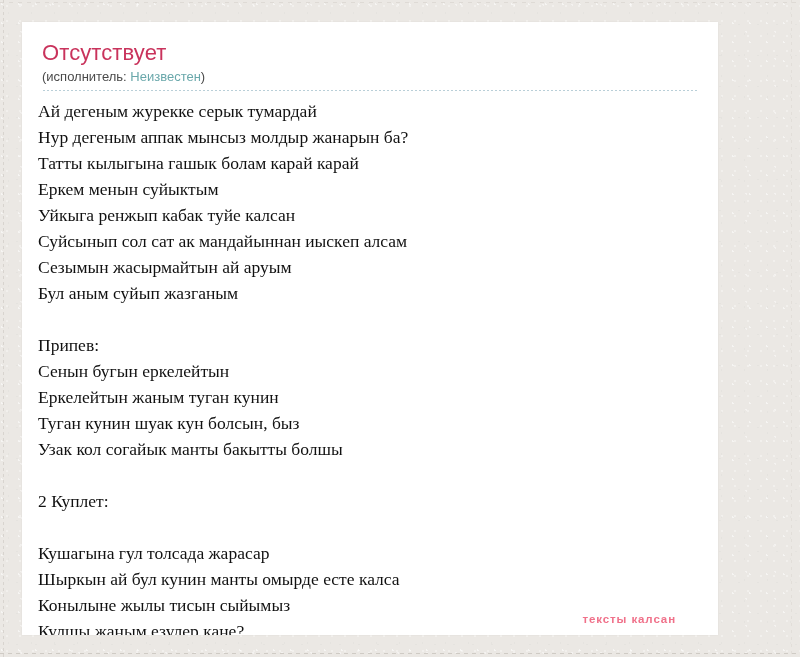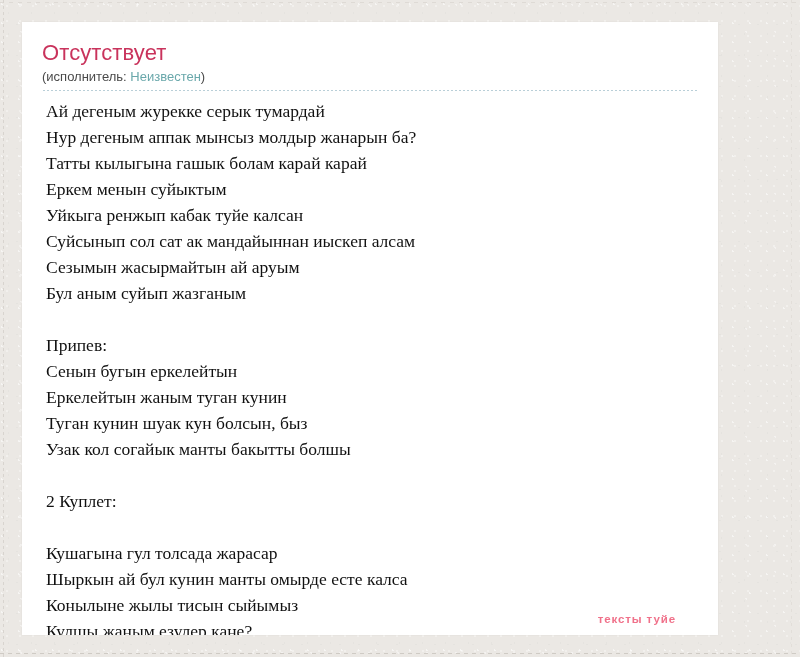--- a/index.html
+++ b/index.html
@@ -79,21 +79,21 @@
 
   #header-rule {
     margin: 5px 1px 0 1px;
     height: 1px;
     background-image: linear-gradient(to right, #b9cfd8 0 2px, transparent 2px 4px);
     background-size: 4px 1px;
     background-repeat: repeat-x;
   }
 
   #lyrics-body {
-    padding: 7px 20px 0 24px;
+    padding: 7px 20px 0 16px;
     font-family: "Liberation Serif", serif;
     font-size: 17.5px;
     line-height: 26px;
     color: #111111;
     white-space: pre-wrap;
   }
 
   #watermark {
     position: absolute;
     right: 22px;
@@ -158,16 +158,16 @@
 Узак кол согайык манты бакытты болшы
 
 2 Куплет:
 
 Кушагына гул толсада жарасар
 Шыркын ай бул кунин манты омырде есте калса
 Конылыне жылы тисын сыйымыз
 Кулшы жаным езулер кане?</div>
 
   <div id="watermark">
-    <div id="watermark-tagline">тексты туйе</div>
+    <div id="watermark-tagline">тексты калсан</div>
   </div>
 
 </div>
 
 </body></html>

